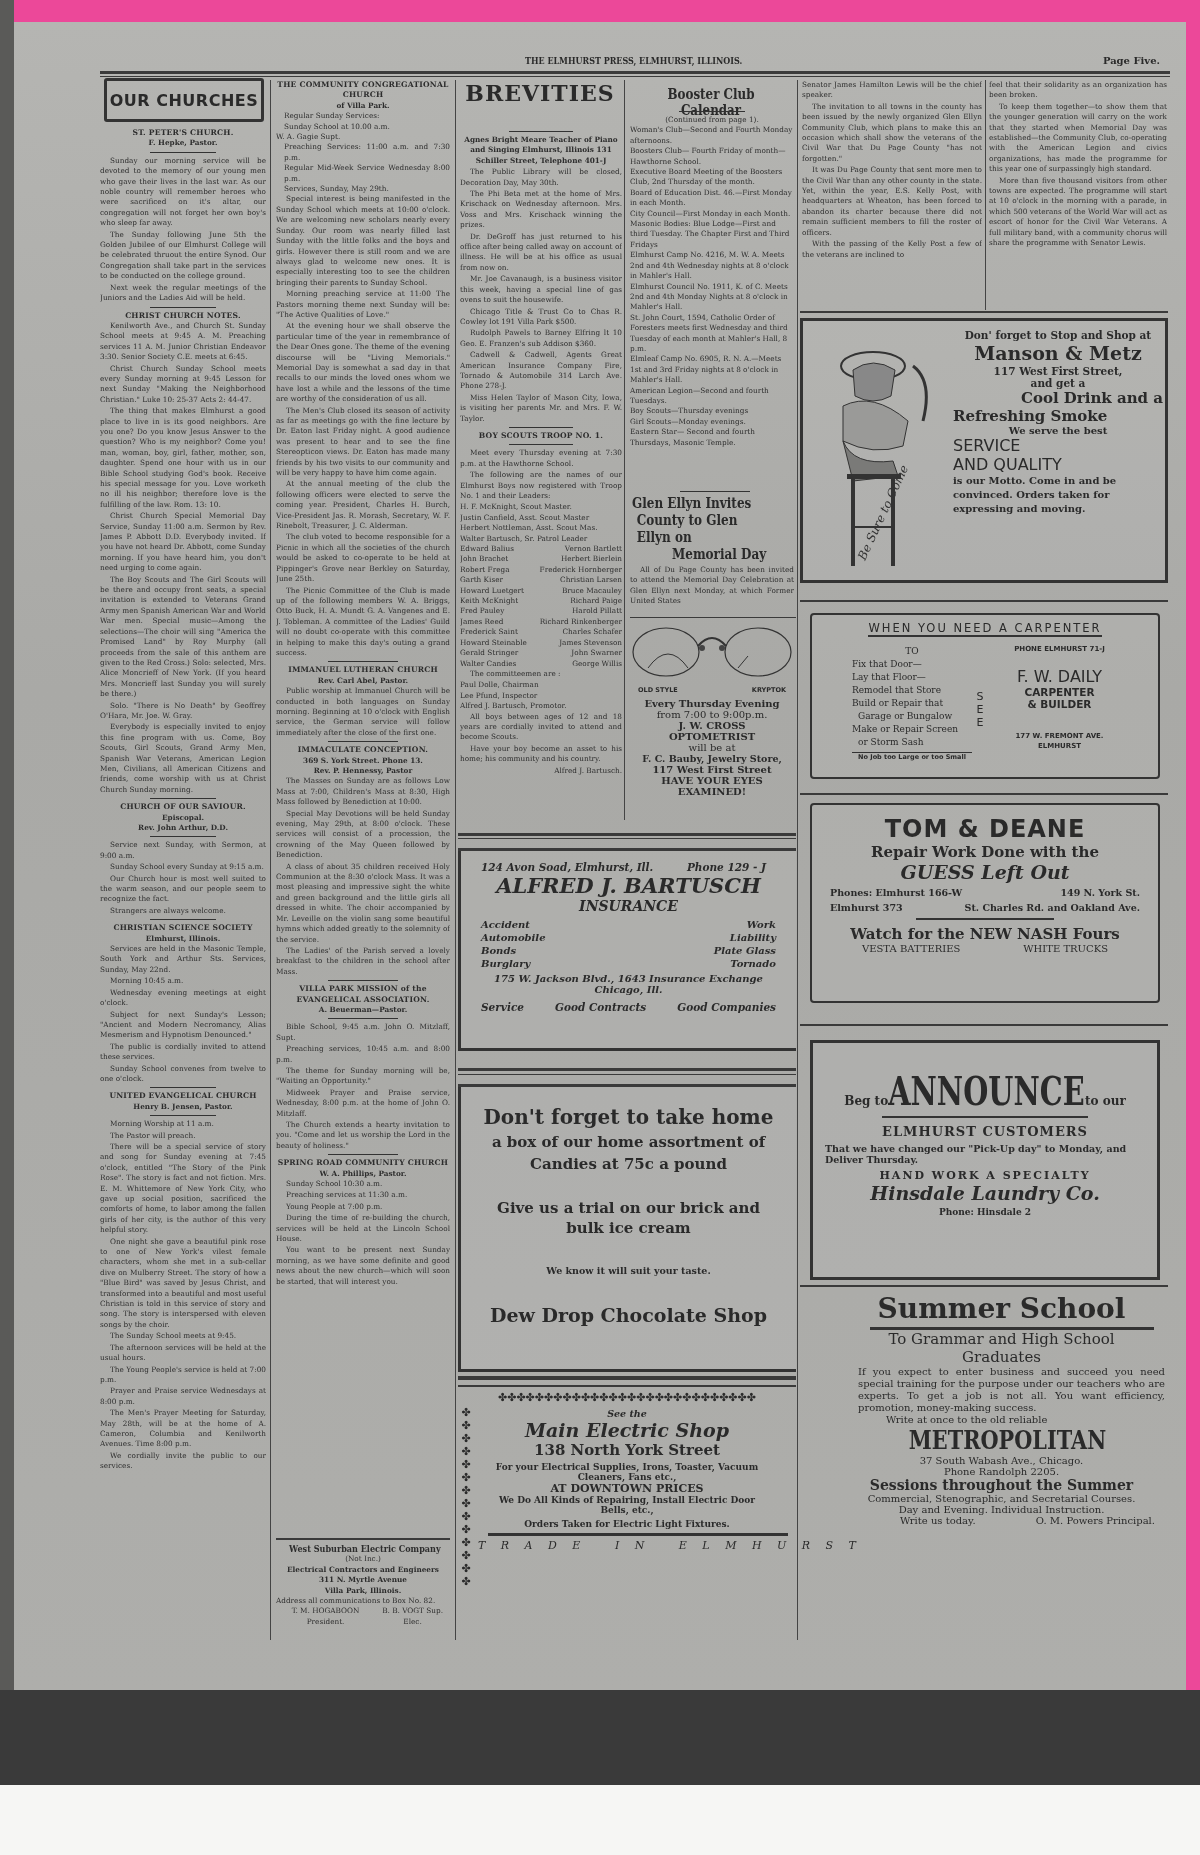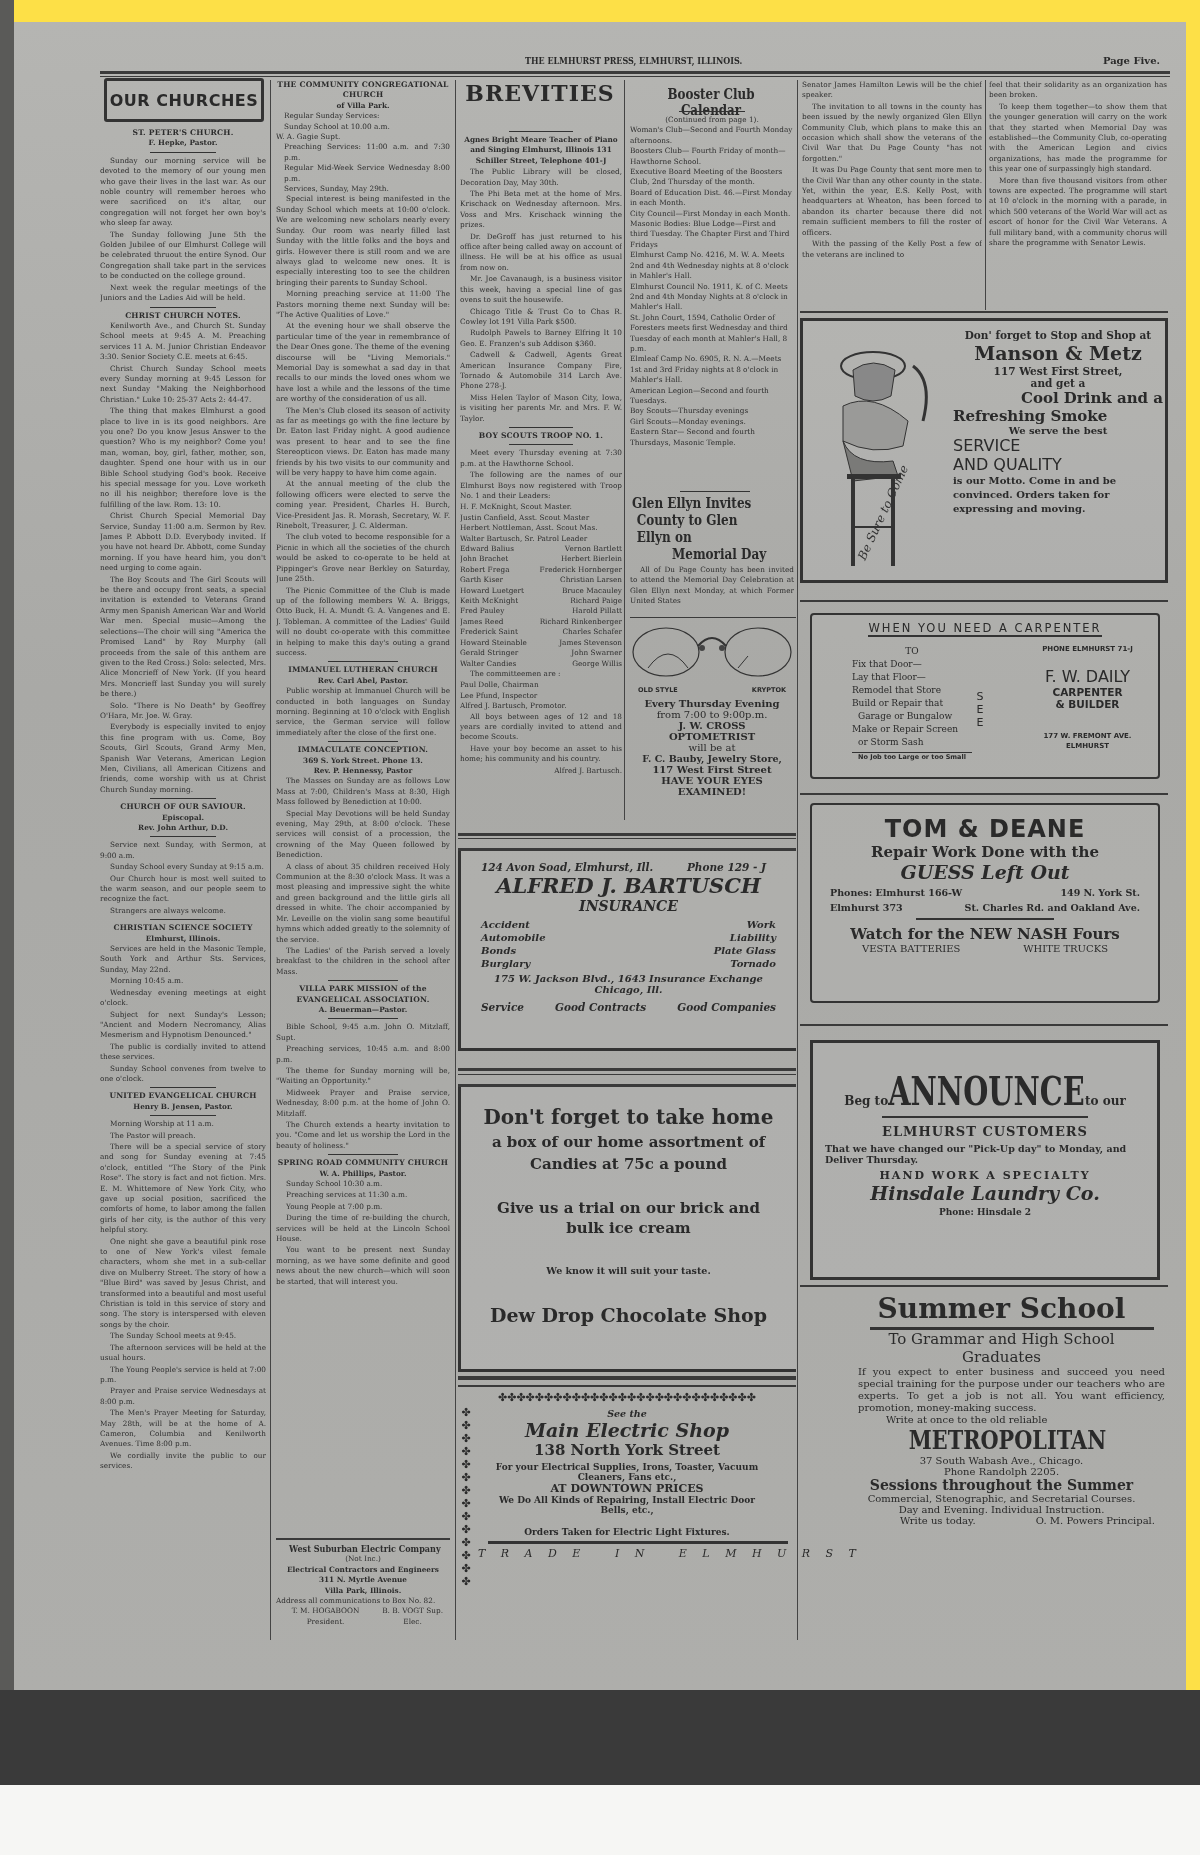--- a/index.html
+++ b/index.html
@@ -1,20 +1,20 @@
 <!DOCTYPE html>
 <html><head>
 <meta charset="utf-8">
 <style>
   * { box-sizing: border-box; margin: 0; padding: 0; }
   html, body { width: 1200px; height: 1855px; background: #f4f4f2; overflow: hidden; }
   body { position: relative; font-family: "DejaVu Serif", serif; color: #2a2a2a; }
   .page {
     position: absolute; left: 0; top: 0; width: 1200px; height: 1855px;
-    background: #fde047;
+    background: #ec4899;
   }
   .scan {
     position: absolute; left: 14px; top: 22px; width: 1172px; height: 1668px;
     background: linear-gradient(180deg, #b5b5b2 0%, #a9a9a6 40%, #aeaeab 100%);
   }
   .bottom-band { position: absolute; left: 0; top: 1690px; width: 1200px; height: 95px; background: #3a3a3a; }
   .bottom-white { position: absolute; left: 0; top: 1785px; width: 1200px; height: 70px; background: #f6f6f4; }
   .left-edge { position: absolute; left: 0; top: 0; width: 14px; height: 1690px; background: #5a5a58; }
 
   .masthead {
@@ -363,21 +363,21 @@
       <div>Fix that Door—</div>
       <div>Lay that Floor—</div>
       <div>Remodel that Store</div>
       <div>Build or Repair that</div>
       <div style="padding-left:6px;">Garage or Bungalow</div>
       <div>Make or Repair Screen</div>
       <div style="padding-left:6px;">or Storm Sash</div>
       <div class="sans" style="border-top:1px solid #333;margin-top:3px;font-size:6.5px;font-weight:bold;text-align:center;line-height:9px;">No Job too Large or too Small</div>
     </div>
     <div class="sans" style="position:absolute;left:162px;top:75px;width:12px;font-size:11px;line-height:13px;word-break:break-all;">SEE</div>
-    <div style="position:absolute;left:193px;top:30px;width:165px;">
+    <div style="position:absolute;left:165px;top:30px;width:165px;">
       <div class="sans" style="font-size:7px;font-weight:bold;">PHONE ELMHURST 71-J</div>
       <div class="sans" style="font-size:16px;margin-top:14px;">F. W. DAILY</div>
       <div class="sans" style="font-size:10.5px;font-weight:bold;">CARPENTER</div>
       <div class="sans" style="font-size:10.5px;font-weight:bold;">&amp; BUILDER</div>
       <div class="sans" style="font-size:7px;font-weight:bold;margin-top:22px;">177 W. FREMONT AVE.</div>
       <div class="sans" style="font-size:7px;font-weight:bold;margin-top:2px;">ELMHURST</div>
     </div>
   </div>
   <div class="rule" style="left:800px;top:793px;width:368px;height:2px;"></div>
 
@@ -487,17 +487,17 @@
   <div style="position:absolute;left:458px;top:1392px;width:338px;height:210px;text-align:center;">
     <div class="clover-row" style="position:absolute;left:0;top:0;width:338px;">✤✤✤✤✤✤✤✤✤✤✤✤✤✤✤✤✤✤✤✤✤✤✤✤✤✤✤✤</div>
     <div class="clover-col">✤<br>✤<br>✤<br>✤<br>✤<br>✤<br>✤<br>✤<br>✤<br>✤<br>✤<br>✤<br>✤<br>✤</div>
     <div class="serif italic" style="font-size:9.5px;font-weight:bold;margin-top:16px;">See the</div>
     <div class="serif italic" style="font-size:19px;font-weight:bold;">Main Electric Shop</div>
     <div class="serif" style="font-size:15px;font-weight:bold;">138 North York Street</div>
     <div class="serif" style="font-size:9px;font-weight:bold;margin-top:3px;">For your Electrical Supplies, Irons, Toaster, Vacuum</div>
     <div class="serif" style="font-size:9px;font-weight:bold;">Cleaners, Fans etc.,</div>
     <div class="serif" style="font-size:11px;font-weight:bold;">AT DOWNTOWN PRICES</div>
     <div class="serif" style="font-size:9px;font-weight:bold;padding:0 30px;">We Do All Kinds of Repairing, Install Electric Door Bells, etc.,</div>
-    <div class="serif" style="font-size:9px;font-weight:bold;margin-top:12px;text-align:center;">Orders Taken for Electric Light Fixtures.</div>
+    <div class="serif" style="font-size:9px;font-weight:bold;margin-top:4px;text-align:center;">Orders Taken for Electric Light Fixtures.</div>
     <div style="margin:4px 8px 0 30px;border-top:2px solid #333;border-bottom:1px solid #333;height:3px;"></div>
     <div class="serif italic" style="font-size:11px;letter-spacing:6px;margin-top:3px;margin-left:20px;white-space:pre;">T R A D E   I N   E L M H U R S T</div>
   </div>
 </div>
 
 </body></html>

